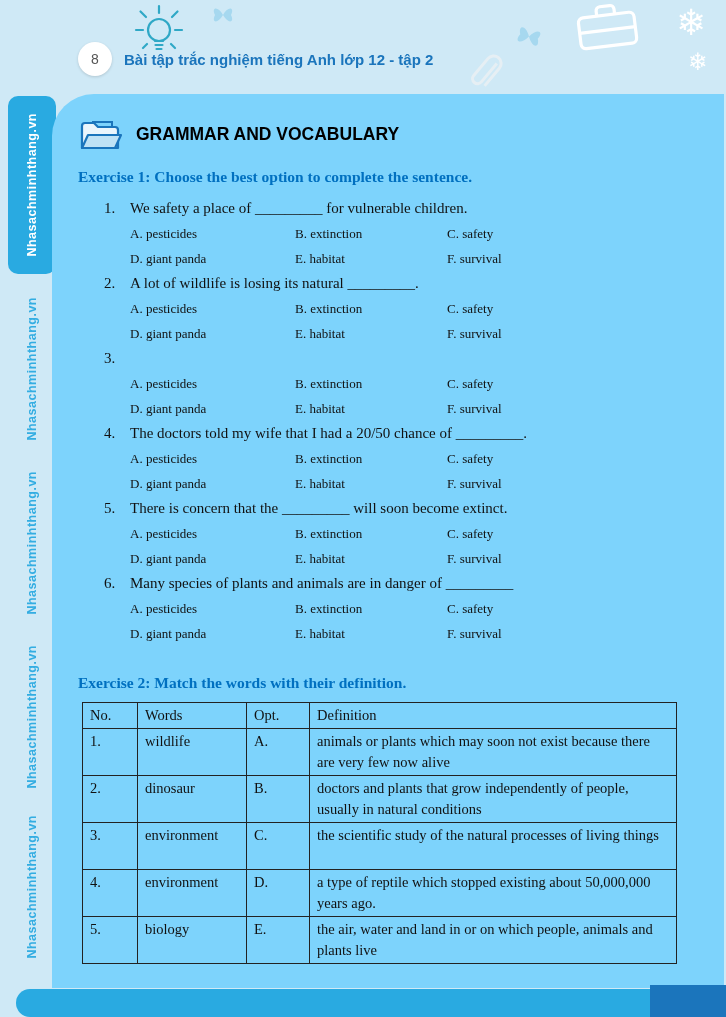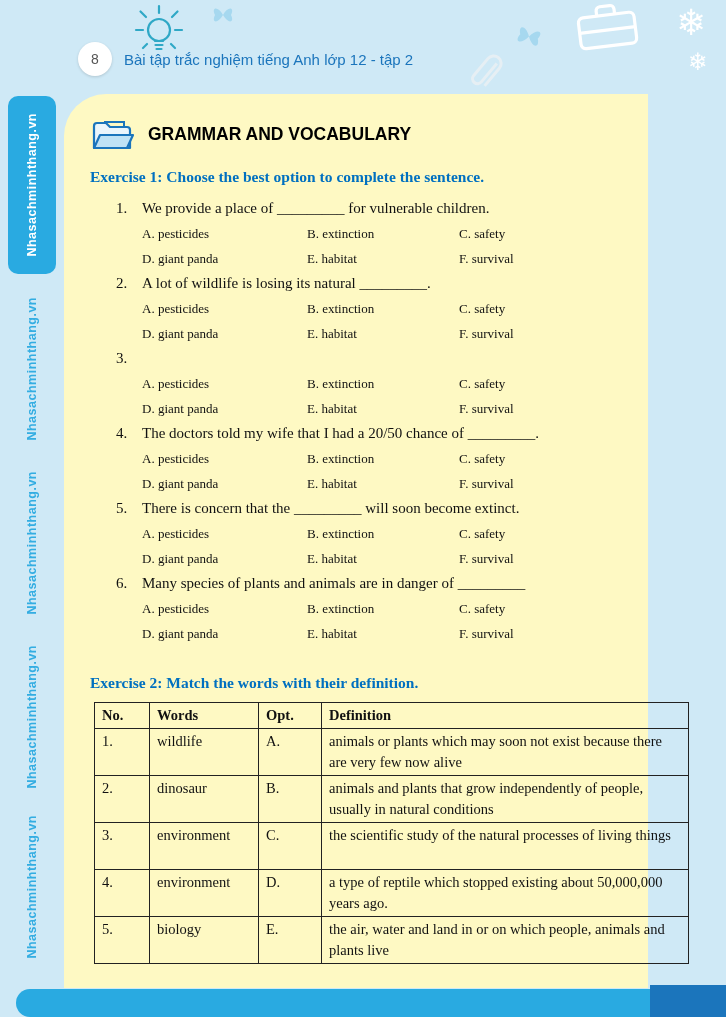--- a/index.html
+++ b/index.html
@@ -6,62 +6,62 @@
   body{width:726px;height:1017px;}
   .page{position:relative;width:726px;height:1017px;background:#cfe9f6;overflow:hidden;
         font-family:"Liberation Serif",serif;color:#111;}
 
   
   .page-circle{position:absolute;left:78px;top:42px;width:34px;height:34px;border-radius:50%;
     background:#fff;display:flex;align-items:center;justify-content:center;
     font-family:"Liberation Sans",sans-serif;font-size:14px;color:#555;
     box-shadow:0 1px 3px rgba(0,0,0,.15);}
   .book-title{position:absolute;left:124px;top:51px;font-family:"Liberation Sans",sans-serif;
-    font-weight:normal;font-size:15px;color:#1b75bc;}
+    font-weight:bold;font-size:15px;color:#1b75bc;}
   .deco{position:absolute;}
   .bulb{left:126px;top:0px;}
   .bfly1{left:210px;top:4px;}
   .bfly2{left:514px;top:24px;transform:rotate(15deg);}
   .clip{left:472px;top:48px;transform:rotate(40deg);}
   .case{left:572px;top:0px;transform:rotate(-7deg);}
   .snow1{left:676px;top:2px;font-size:36px;color:#fff;font-family:"DejaVu Sans",sans-serif;}
   .snow2{left:688px;top:48px;font-size:24px;color:#fff;font-family:"DejaVu Sans",sans-serif;}
 
   
   .rail-solid{position:absolute;left:8px;top:96px;width:48px;height:178px;background:#29aae1;
     border-radius:10px;display:flex;align-items:center;justify-content:center;}
   .rail-item{position:absolute;left:8px;width:48px;height:170px;display:flex;align-items:center;justify-content:center;}
   .rail-item.r1{top:284px;} .rail-item.r2{top:458px;} .rail-item.r3{top:632px;} .rail-item.r4{top:802px;}
   .vtext{writing-mode:vertical-rl;transform:rotate(180deg);font-family:"Liberation Sans",sans-serif;
     font-weight:bold;font-size:12.5px;letter-spacing:.5px;white-space:nowrap;}
   .rail-solid .vtext{color:#fff;}
   .rail-item .vtext{color:#33ade2;}
 
   
-  .white-panel{position:absolute;left:64px;top:94px;width:584px;height:894px;background:#fef9c3;
+  .white-panel{position:absolute;left:52px;top:94px;width:672px;height:894px;background:#7dd3fc;
     border-radius:42px 0 0 0;}
   .panel-inner{padding:16px 28px 0 26px;}
 
   .section-row{display:flex;align-items:center;gap:12px;margin:6px 0 16px 0;}
   .section-title{font-family:"Liberation Sans",sans-serif;font-weight:bold;font-size:17.5px;color:#000;}
 
   .ex-title{color:#0070c0;font-weight:bold;font-size:15.5px;margin:2px 0 10px 0;}
 
   .questions{margin-left:26px;}
   .q-line{display:flex;line-height:25px;font-size:15px;}
   .q-num{width:26px;}
   .opt-row{display:flex;line-height:25px;font-size:13px;padding-left:26px;}
   .opt-a{width:165px;} .opt-b{width:152px;} .opt-c{flex:1;}
 
   .ex2-title{margin-top:28px;}
 
   .match-table{border-collapse:collapse;margin:6px 0 0 4px;font-size:14.5px;table-layout:fixed;width:548px;}
   .match-table th,.match-table td{border:1px solid #222;padding:2px 7px;vertical-align:top;
     text-align:left;line-height:21px;}
-  .match-table th{font-weight:bold;height:20px;}
+  .match-table th{font-weight:normal;height:20px;}
   .col-no{width:40px;} .col-word{width:94px;} .col-opt{width:48px;} .col-def{width:352px;}
   .opt-cell{text-align:center;}
   .match-table tbody td{height:42px;}
 
   
   .bottom-bar{position:absolute;left:16px;top:989px;width:710px;height:28px;background:#29aae1;
     border-radius:14px 0 0 14px;}
   .bottom-corner{position:absolute;right:0;top:985px;width:76px;height:32px;background:#1b75bc;}
 </style>
 </head>
@@ -140,21 +140,21 @@
         <div class="section-title">GRAMMAR AND VOCABULARY</div>
       </div>
 
       <div class="ex-title">Exercise 1: Choose the best option to complete the sentence.</div>
 
       <div class="questions">
 
         <div>
           <div class="q-line">
             <span class="q-num">1.</span>
-            <span>We provide a place of _________ for vulnerable children.</span>
+            <span>We safety a place of _________ for vulnerable children.</span>
           </div>
           <div class="opt-row">
             <span class="opt-a">A. pesticides</span>
             <span class="opt-b">B. extinction</span>
             <span class="opt-c">C. safety</span>
           </div>
           <div class="opt-row">
             <span class="opt-a">D. giant panda</span>
             <span class="opt-b">E. habitat</span>
             <span class="opt-c">F. survival</span>
@@ -262,21 +262,21 @@
           <tr>
             <td>1.</td>
             <td>wildlife</td>
             <td class="opt-cell">A.</td>
             <td>animals or plants which may soon not exist because there are very few now alive</td>
           </tr>
           <tr>
             <td>2.</td>
             <td>dinosaur</td>
             <td class="opt-cell">B.</td>
-            <td>animals and plants that grow independently of people, usually in natural conditions</td>
+            <td>doctors and plants that grow independently of people, usually in natural conditions</td>
           </tr>
           <tr>
             <td>3.</td>
             <td>environment</td>
             <td class="opt-cell">C.</td>
             <td>the scientific study of the natural processes of living things</td>
           </tr>
           <tr>
             <td>4.</td>
             <td>environment</td>

